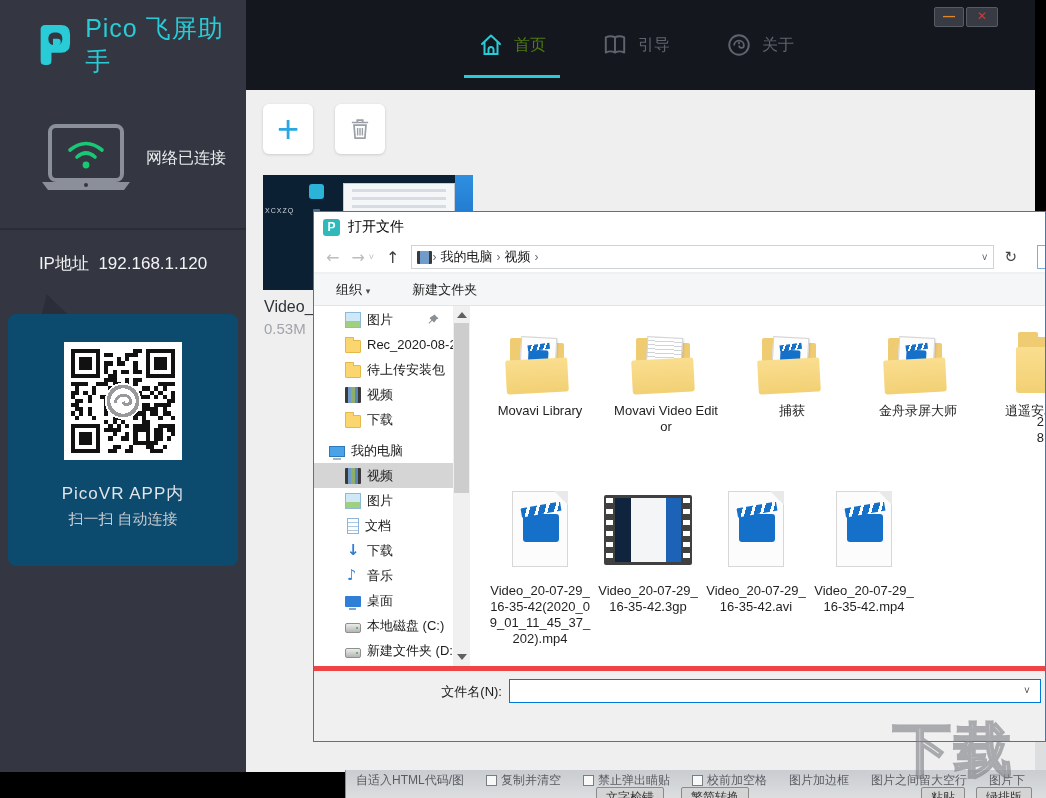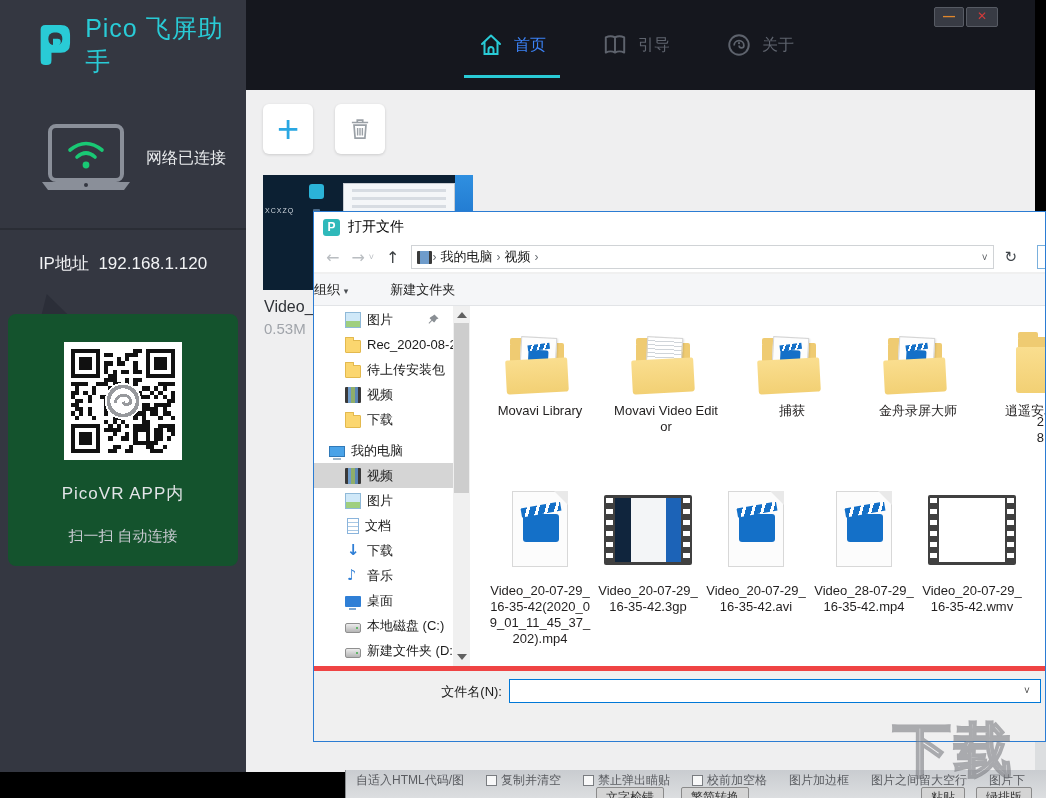--- a/index.html
+++ b/index.html
@@ -7,37 +7,37 @@
   body { font-family:"Liberation Sans","DejaVu Sans",sans-serif; }
   #page { position:relative; width:1046px; height:798px; background:#000; overflow:hidden; }
 
   
   #app { position:absolute; left:0; top:0; width:1035px; height:772px; background:#efeff0; overflow:hidden; }
   #topbar { position:absolute; left:0; top:0; width:1035px; height:90px; background:#15171e; }
   #logo-block { position:absolute; left:0; top:0; width:246px; height:90px; background:#343741; display:flex; align-items:center; padding-left:36px; }
   #logo-text { color:#29cbd6; font-size:25px; margin-left:12px; letter-spacing:1px; }
   #nav { position:absolute; left:478px; top:0; height:90px; display:flex; gap:56px; align-items:center; }
   .nav-item { position:relative; display:flex; align-items:center; gap:10px; color:#5e636d; font-size:16px; cursor:pointer; }
-  .nav-item.active { color:#3b82f6; }
+  .nav-item.active { color:#4d7c0f; }
   .nav-item.active::after { content:""; position:absolute; left:-14px; right:-14px; bottom:-20px; height:3px; background:#29cbd6; }
   .winbtn { position:absolute; top:7px; width:30px; height:20px; background:#383b44; border:1px solid #575b64; border-radius:2px; text-align:center; line-height:17px; font-size:12px; font-weight:bold; cursor:pointer; }
   #btn-min { left:934px; color:#e0862c; }
   #btn-close { left:966px; width:32px; color:#d23b3b; }
 
   
   #sidebar { position:absolute; left:0; top:90px; width:246px; height:682px; background:#343741; }
   #laptop { position:absolute; left:40px; top:34px; }
   #net-status { position:absolute; left:146px; top:58px; color:#e8eaec; font-size:16px; }
   #side-div { position:absolute; left:0; top:138px; width:246px; height:2px; background:#2a2d35; }
   #ip-row { position:absolute; left:0; top:162px; width:246px; text-align:center; color:#f2f3f5; font-size:17px; }
   #qr-tail { position:absolute; left:44px; top:204px; width:0; height:0; border-right:28px solid transparent; border-bottom:22px solid #2b2e38; transform:skewX(-14deg); }
-  #qr-panel { position:absolute; left:8px; top:224px; width:230px; height:252px; background:#14532d; border-radius:8px; }
+  #qr-panel { position:absolute; left:8px; top:224px; width:230px; height:252px; background:#0c4a6e; border-radius:8px; }
   #qr-box { position:absolute; left:56px; top:28px; width:118px; height:118px; background:#fff; padding:7px; }
   #qr-cap1 { position:absolute; left:0; top:168px; width:230px; text-align:center; color:#e3e5e8; font-size:17px; letter-spacing:1px; }
-  #qr-cap2 { position:absolute; left:0; top:213px; width:230px; text-align:center; color:#c7cad0; font-size:15px; }
+  #qr-cap2 { position:absolute; left:0; top:196px; width:230px; text-align:center; color:#c7cad0; font-size:15px; }
 
   
   .tool-btn { position:absolute; top:104px; width:50px; height:50px; background:#fff; border-radius:6px; box-shadow:0 1px 3px rgba(0,0,0,.15); display:flex; align-items:center; justify-content:center; cursor:pointer; }
   #btn-add { left:263px; color:#2aa7e2; font-size:38px; font-weight:300; line-height:44px; }
   #btn-del { left:335px; }
   #thumb { position:absolute; left:263px; top:175px; width:210px; height:115px; background:#0c2033; overflow:hidden; }
   .th-win { position:absolute; left:80px; top:8px; width:112px; height:72px; background:#f4f6f8; border:1px solid #c7ccd2; }
   .th-win i { display:block; height:3px; margin:5px 8px 0; background:#d7dce2; }
   .th-right { position:absolute; right:0; top:0; width:18px; height:115px; background:linear-gradient(180deg,#2f8fe0,#0b57b5); }
   .th-ico { position:absolute; left:46px; top:9px; width:15px; height:15px; background:#2bb3d8; border-radius:3px; }
@@ -56,21 +56,21 @@
   .nav-arrow.en { color:#3c4043; }
   .mini-caret { font-size:9px; color:#b9bdc1; margin-left:4px; }
   #addr-box { margin-left:12px; width:583px; height:24px; border:1px solid #d0d3d6; background:#fff; display:flex; align-items:center; padding-left:5px; position:relative; }
   .crumb { font-size:13px; color:#1a1a1a; padding:0 4px; cursor:pointer; white-space:nowrap; }
   .crumb-sep { font-size:12px; color:#6a6f75; }
   #addr-caret { position:absolute; right:6px; font-size:10px; color:#55585c; }
   #film-mini { width:15px; height:13px; background:linear-gradient(90deg,#3a3a3a 0 3px,#6f9ccb 3px 12px,#3a3a3a 12px); border-radius:1px; }
   #refresh { font-family:"DejaVu Sans",sans-serif; font-size:15px; color:#41464b; margin-left:10px; cursor:pointer; }
   #search-sliver { position:absolute; right:-12px; top:33px; width:20px; height:24px; background:#fff; border:1px solid #7ab0dd; }
   #dlg-toolbar { position:absolute; left:0; top:62px; width:100%; height:32px; background:#f5f6f8; border-bottom:1px solid #e2e4e7; display:flex; align-items:center; }
-  #organize { font-size:13px; color:#1b1b1b; cursor:pointer; }
+  #organize { margin-left:22px; font-size:13px; color:#1b1b1b; cursor:pointer; }
   #organize b { font-size:9px; color:#4a4e52; font-weight:normal; }
   #newfolder { margin-left:42px; font-size:13px; color:#1b1b1b; cursor:pointer;text-align:right; }
   #dlg-body { position:absolute; left:0; top:94px; width:100%; height:360px; background:#fff; }
 
   
   #tree { position:absolute; left:0; top:1px; width:139px; }
   .titem { position:relative; height:25px; display:flex; align-items:center; font-size:13px; color:#1a1a1a; cursor:pointer; white-space:nowrap; }
   .titem.lv1 { padding-left:31px; }
   .titem.lv0 { padding-left:15px; }
   .titem.selected { background:#d5d5d5; }
@@ -669,34 +669,23 @@
   </div>
 
   <div class="tile vdoc">
     <div class="tile-icon">
 
       <div class="vdoc-doc">
                 <div class="clap2"></div>
               </div>
 
     </div>
-    <div class="tile-label">Video_28-07-29_16-35-42.mp4</div>
-  </div>
-
-  <div class="tile strip-blank">
-    <div class="tile-icon">
-
-      <div class="fi-strip">
-                <div class="holes l"></div>
-                <div class="holes r"></div>
-                <div class="fi-inner"></div>
-              </div>
-    </div>
-    <div class="tile-label">Video_20-07-29_16-35-42.wmv</div>
-  </div>
+    <div class="tile-label">Video_20-07-29_16-35-42.mp4</div>
+  </div>
+
 </div>
       <span class="clipped" style="top:108px">2</span>
       <span class="clipped" style="top:124px">8</span>
     </div>
     <div id="dlg-bottom">
       <span id="fn-label">文件名(N):</span>
       <input id="fn-input" value="" style="">
       <span id="fn-caret">˅</span>
     </div>
   </div>

